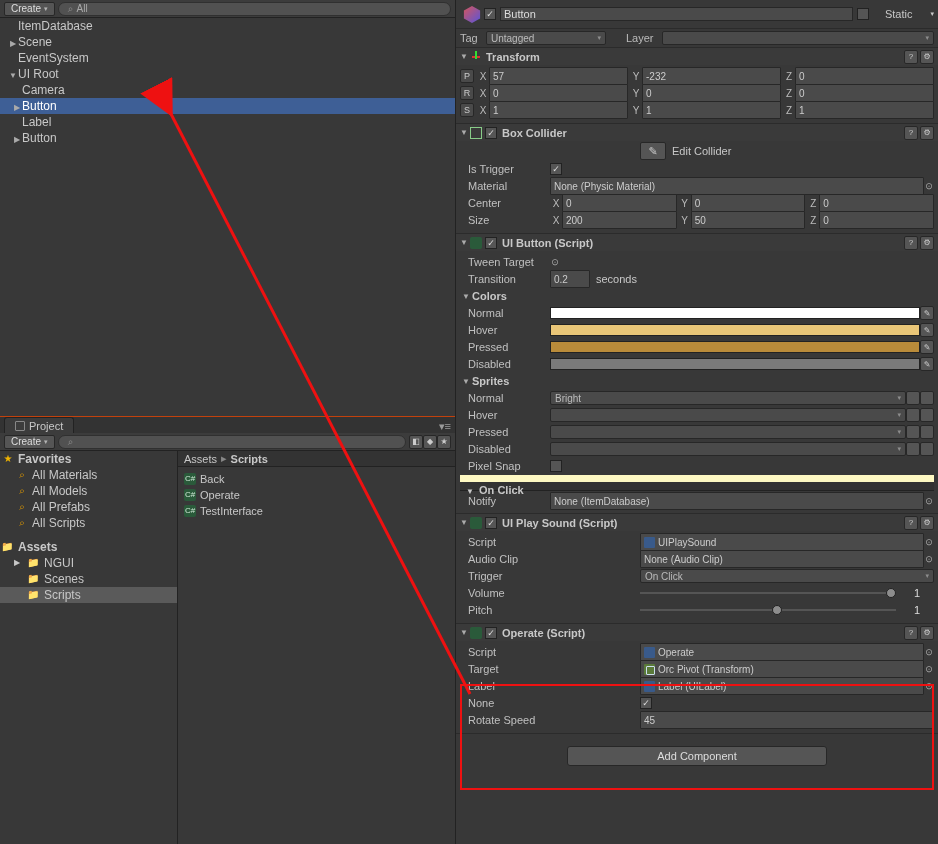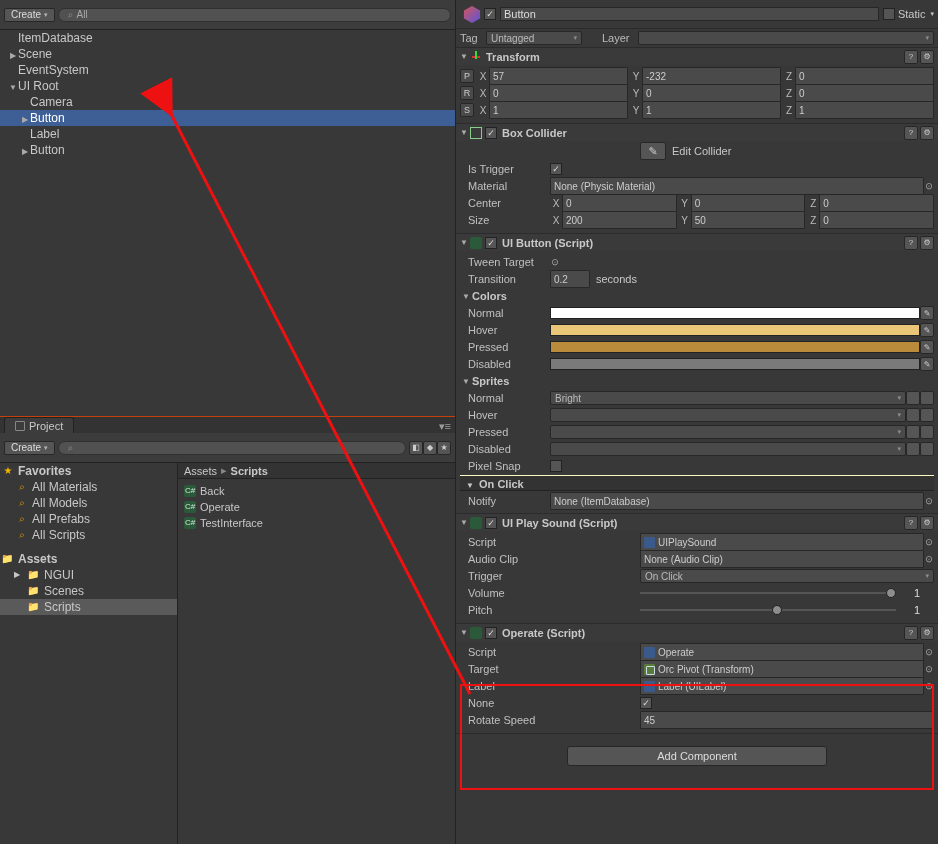--- a/index.html
+++ b/index.html
@@ -1,21 +1,21 @@
 <!DOCTYPE html>
 <html><head>
 <meta charset="utf-8">
 <style>
   * { box-sizing: border-box; margin: 0; padding: 0; font-family: "Lucida Grande","Segoe UI",Helvetica,Arial,sans-serif; }
   body { background:#383838; color:#c8c8c8; font-size:11px; width:938px; height:844px; overflow:hidden; position:relative; }
   .root { display:flex; width:100%; height:100%; }
   .left-col { width:456px; display:flex; flex-direction:column; border-right:1px solid #222; }
   .right-col { flex:1; display:flex; flex-direction:column; }
   
-  .toolbar { background:#3c3c3c; height:30px; display:flex; align-items:center; padding:0 4px; border-bottom:1px solid #222; font-size:11px;}
+  .toolbar { background:#3c3c3c; height:18px; display:flex; align-items:center; padding:0 4px; border-bottom:1px solid #222; font-size:11px;}
   .btn, .dropbtn { background:#555; border:1px solid #272727; color:#ddd; font-size:10px; padding:0 6px; height:14px; line-height:12px; display:inline-flex; align-items:center; border-radius:2px; }
   .dropbtn::after { content:"▾"; font-size:7px; margin-left:3px; opacity:.7;}
   .search-icon { width:12px; text-align:center; opacity:.7;}
   .searchbox { background:#515151; border:1px solid #303030; border-radius:8px; height:14px; flex:1; margin-left:3px; color:#aaa; padding:0 6px; display:flex; align-items:center; font-size:10px;}
   
   .hierarchy { flex:1; overflow:auto; background:#383838; font-size:12px; }
   .hrow { height:16px; line-height:16px; white-space:nowrap; cursor:default; }
   .hrow .fold { display:inline-block; width:10px; text-align:center; color:#aaa; font-size:8px;}
   .hrow.sel { background:#3e5f96; color:#fff; }
   
@@ -38,21 +38,21 @@
   .ico-search { color:#e09a00;}
   .ico-cs { background:#2a5a3a; color:#cfe8d6; border-radius:2px; font-size:8px; width:12px; height:12px; line-height:12px; text-align:center;}
   
   .inspector { height:100%; overflow:auto; background:#383838; }
   .insp-head { display:flex; align-items:center; padding:2px 4px; border-bottom:1px solid #2b2b2b;}
   .cubeico { width:24px; height:24px; position:relative; }
   .cubeico::before { content:""; position:absolute; inset:3px; background:linear-gradient(135deg,#d55,#55d); clip-path:polygon(50% 5%,95% 30%,95% 75%,50% 100%,5% 75%,5% 30%); }
   .chk { width:12px; height:12px; background:#555; border:1px solid #222; display:inline-flex; align-items:center; justify-content:center; font-size:9px; color:#ddd;}
   .chk.on::after { content:"✓"; }
   .namebox { flex:1; margin:0 4px; background:#4a4a4a; border:1px solid #272727; height:14px; font-size:11px; color:#ddd; padding:0 3px; display:flex; align-items:center;}
-  .statictoggle { display:flex; align-items:center; gap:3px; }
+  .statictoggle { display:flex; align-items:center; gap:16px; }
   .row2 { display:flex; align-items:center; padding:2px 4px; font-size:11px; border-bottom:1px solid #2b2b2b;}
   .lbl-inline { width:26px; color:#bbb;}
   .selectbox { background:#4a4a4a; border:1px solid #272727; height:14px; padding:0 4px; display:flex; align-items:center; font-size:10px; color:#bbb; border-radius:2px;}
   .selectbox::after { content:"▾"; margin-left:auto; font-size:7px; opacity:.6;}
   
   .component { border-bottom:1px solid #2b2b2b; }
   .comp-head { display:flex; align-items:center; padding:1px 4px; background:#3a3a3a; height:17px;}
   .comp-head .fold { width:10px; font-size:8px; color:#aaa;}
   .comp-head .title { font-weight:bold; font-size:11px; margin-left:2px;}
   .comp-head .comp-icons { margin-left:auto; display:flex; gap:2px;}
@@ -73,42 +73,42 @@
   .xyz .ax { width:12px; text-align:center; color:#bbb; font-size:10px;}
   .prs { width:14px; height:14px; background:#4a4a4a; border:1px solid #272727; border-radius:2px; margin-right:3px; text-align:center; font-size:9px; line-height:12px; color:#ccc;}
   .colorbar { flex:1; height:12px; border:1px solid #222; }
   .colorbar.white { background:#fff; }
   .colorbar.hover { background:#e9c678; }
   .colorbar.pressed{ background:#b98b3a; }
   .colorbar.disabled{ background:#7a7a7a; }
   .eyedrop { width:14px; height:14px; background:#555; border:1px solid #272727; border-radius:2px; display:flex; align-items:center; justify-content:center; font-size:8px;}
   .subhdr { font-weight:bold; font-size:11px; color:#c8c8c8; padding:2px 0 2px 2px; display:flex; align-items:center;}
   .subhdr .fold { width:10px; font-size:8px; color:#aaa;}
-  .darkbar { background:#333; height:16px; padding:0 6px; line-height:16px; font-weight:bold; border-top:1px solid #fef9c3; border-bottom:1px solid #222;}
+  .darkbar { background:#333; height:16px; padding:0 6px; line-height:16px; font-weight:bold; border-top:7px solid #fef9c3; border-bottom:1px solid #222;}
   .spriteval { flex:1;}
   .smallsq { width:14px; height:14px; background:#555; border:1px solid #272727; border-radius:2px;}
   .slider { flex:1; position:relative; height:12px;}
   .slider .track { position:absolute; left:0; right:18px; top:5px; height:2px; background:#555;}
   .slider .knob { position:absolute; top:1px; width:10px; height:10px; background:#8d8d8d; border:1px solid #222; border-radius:50%;}
   .slider.right .knob { right:18px;}
   .slider.mid .knob { left:48%;}
   .slidernum { width:20px; text-align:left; color:#ddd;}
   .addcomp { margin:12px auto; width:260px; }
   .addcomp .btnbig { background:#555; border:1px solid #272727; border-radius:3px; height:20px; display:flex; align-items:center; justify-content:center; font-size:11px; color:#ddd;}
   
   .redbox { position:absolute; border:2px solid #e11; pointer-events:none; }
   
   .arrow { position:absolute; left:0; top:0; pointer-events:none; z-index:50;}
   
   .tfico { width:14px; height:14px; position:relative;}
   .tfico::before { content:""; position:absolute; left:2px; top:6px; width:8px; height:2px; background:#d33;}
   .tfico::after { content:""; position:absolute; left:5px; top:1px; width:2px; height:8px; background:#3d3;}
   .csico { width:12px; height:12px; background:#2a5a3a; border-radius:2px; display:inline-block;}
   .boxico { width:12px; height:12px; border:1px solid #8c8; display:inline-block;}
-  .hrow .pad0{padding-left:8px} .hrow .pad1{padding-left:20px}
+  .hrow .pad0{padding-left:8px} .hrow .pad1{padding-left:12px}
   .editcolliderbtn { display:flex; align-items:center; gap:6px; margin:2px 0 4px 0;}
   .editcolliderbtn .pbtn { width:26px; height:18px; background:#555;border:1px solid #272727;border-radius:2px;display:flex;align-items:center;justify-content:center;}
   .cs-blue-mini { width:11px;height:11px;background:#395a8a;border-radius:1px;margin-right:3px;display:inline-block;}
 </style>
 </head>
 <body>
 
 <div class="root">
 
   <div class="left-col">
@@ -192,21 +192,21 @@
         <span class="chk on"></span>
         <div class="namebox">Button</div>
         <div class="statictoggle">
           <span class="chk"></span>
           <span>Static</span>
           <span style="font-size:7px;margin-left:2px">▾</span>
         </div>
       </div>
       <div class="row2">
         <span class="lbl-inline">Tag</span>
-        <span class="selectbox" style="width:96px">
+        <span class="selectbox" style="width:120px">
             <span>Untagged</span>
           </span>
         <span style="width:20px"></span>
         <span class="lbl-inline" style="width:36px">Layer</span>
         <span class="selectbox" style="flex:1">
             <span></span>
           </span>
       </div>
 
       <div class="component">

